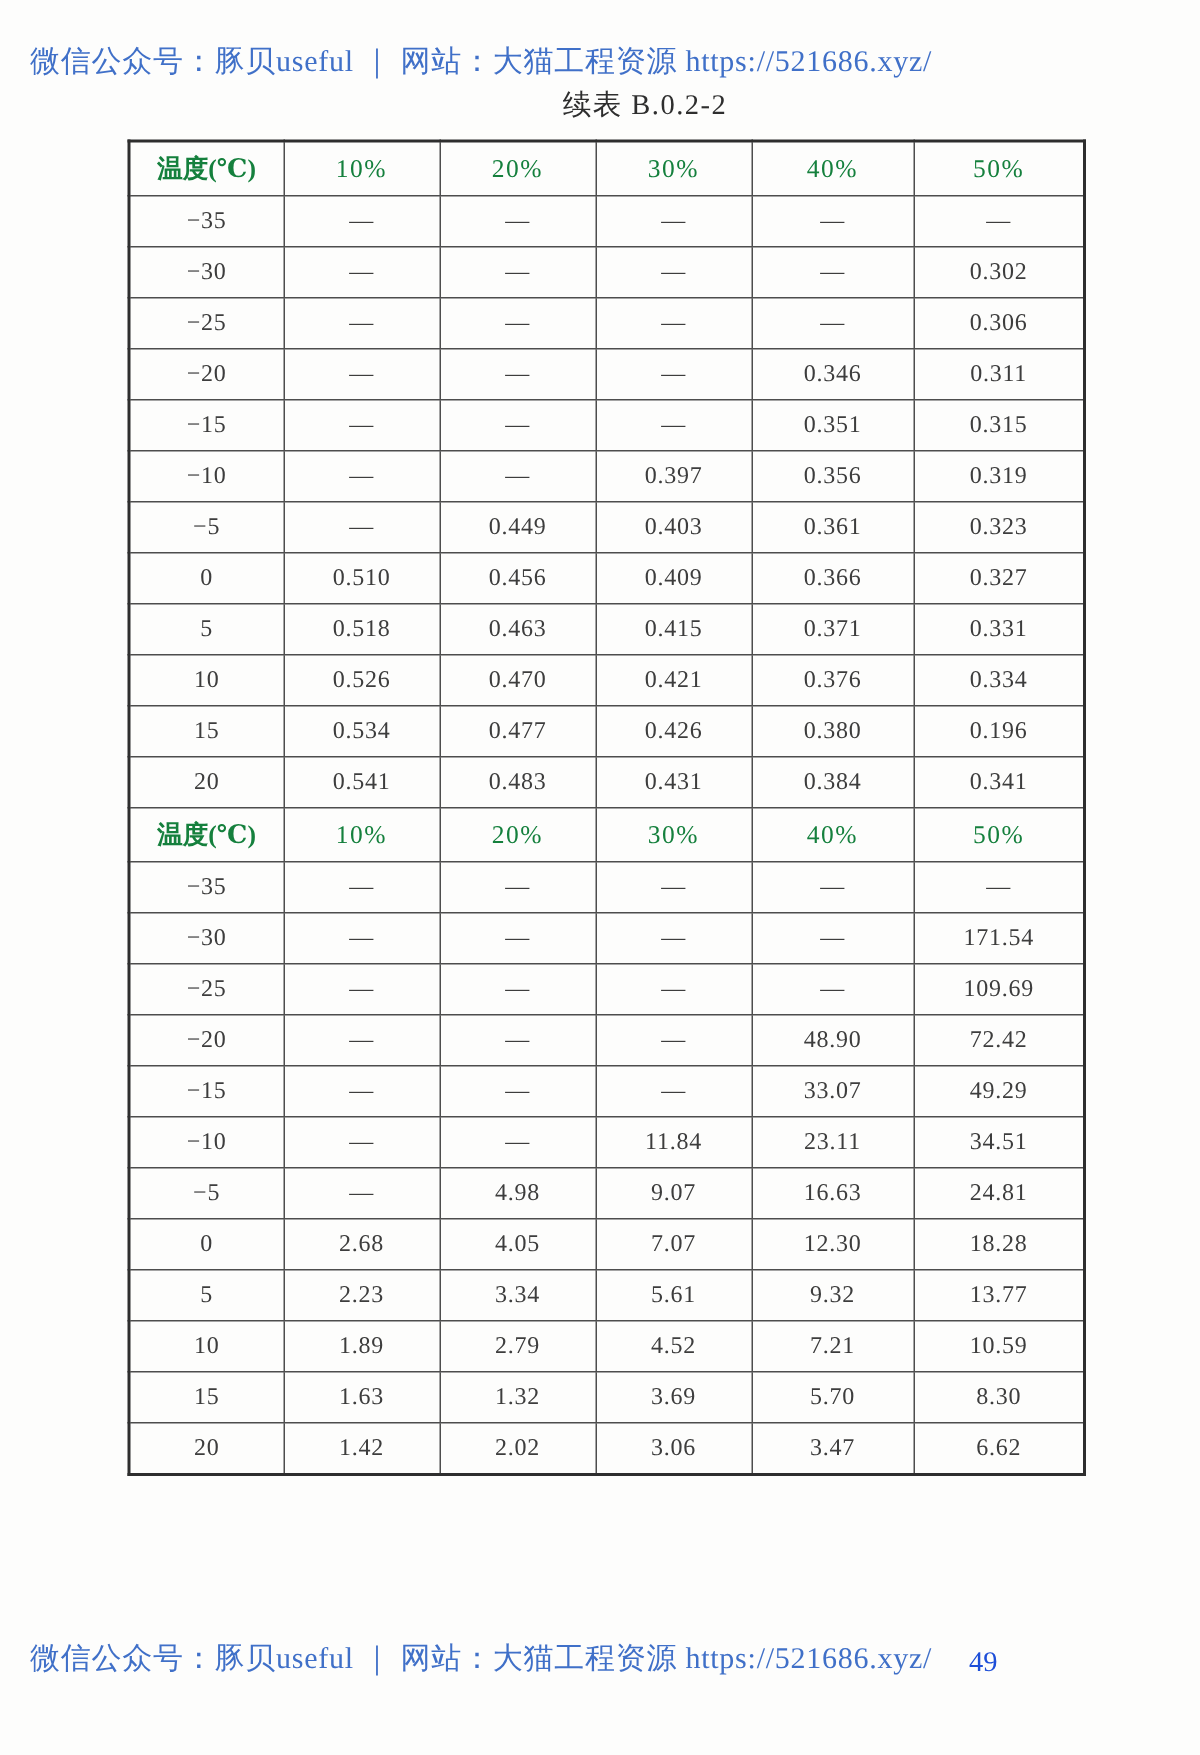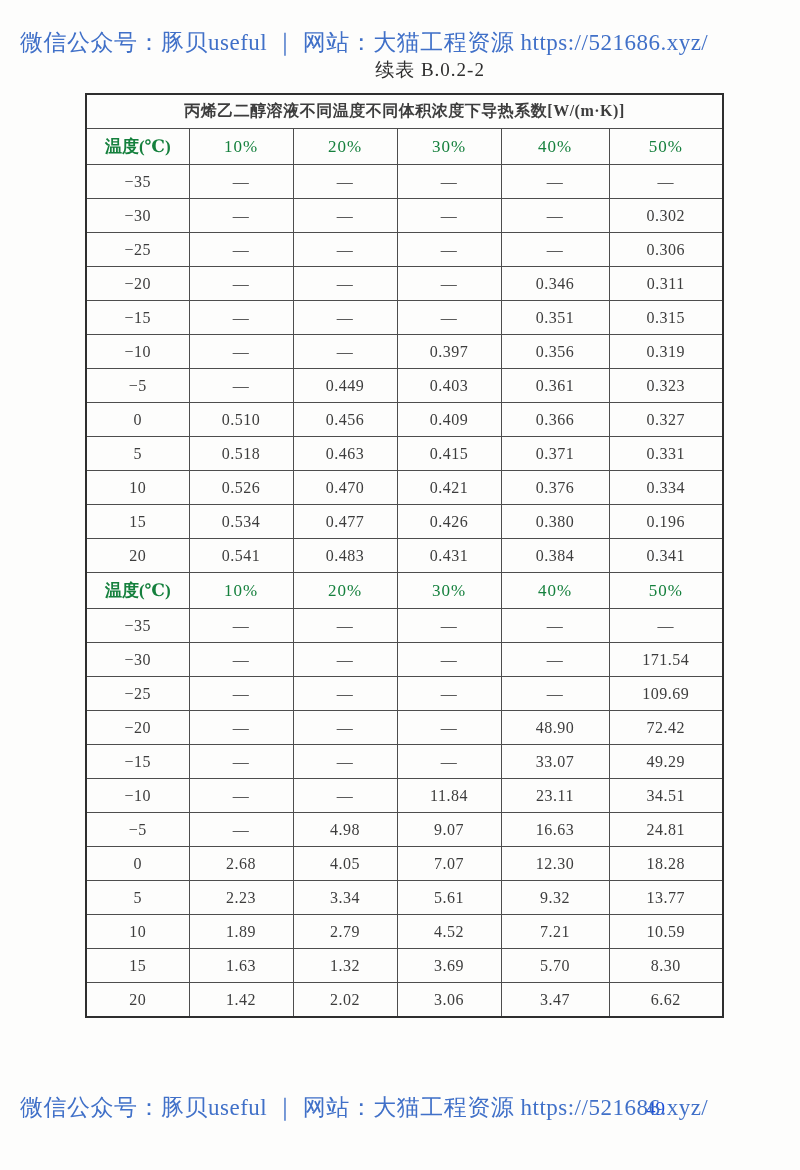--- a/index.html
+++ b/index.html
@@ -5,21 +5,21 @@
   html,body{margin:0;padding:0;}
   body{
     width:800px;height:1170px;position:relative;
     background:#fdfdfc;
     font-family:"Liberation Serif","DejaVu Serif",serif;
     color:#3a3a3a;
     overflow:hidden;
   }
   .watermark{
     position:absolute;left:20px;width:764px;
-    font-size:23px;letter-spacing:.5px;
+    font-size:20px;letter-spacing:.5px;
     white-space:nowrap;
     z-index:2;
   }
   .watermark.top{top:27px;}
   .watermark.bottom{top:1092px;}
   .doc-title{
     position:absolute;top:57px;left:0;width:800px;
     text-align:center;font-size:19px;color:#2e2e2e;
     letter-spacing:1px;
     padding-left:30px;
@@ -65,23 +65,20 @@
     <colgroup>
       <col style="width:103px">
         <col style="width:104px">
         <col style="width:104px">
       <col style="width:104px">
         <col style="width:108px">
         <col style="width:114px">
     </colgroup>
 
     <tbody>
-      <tr>
-        <td colspan="6" class="section-title">丙烯乙二醇溶液不同温度不同体积浓度下导热系数[W/(m·K)]</td>
-      </tr>
       <tr class="head">
         <td>温度(℃)</td>
         <td>10%</td>
         <td>20%</td>
         <td>30%</td>
         <td>40%</td>
         <td>50%</td>
       </tr>
     </tbody>
     <tbody>

